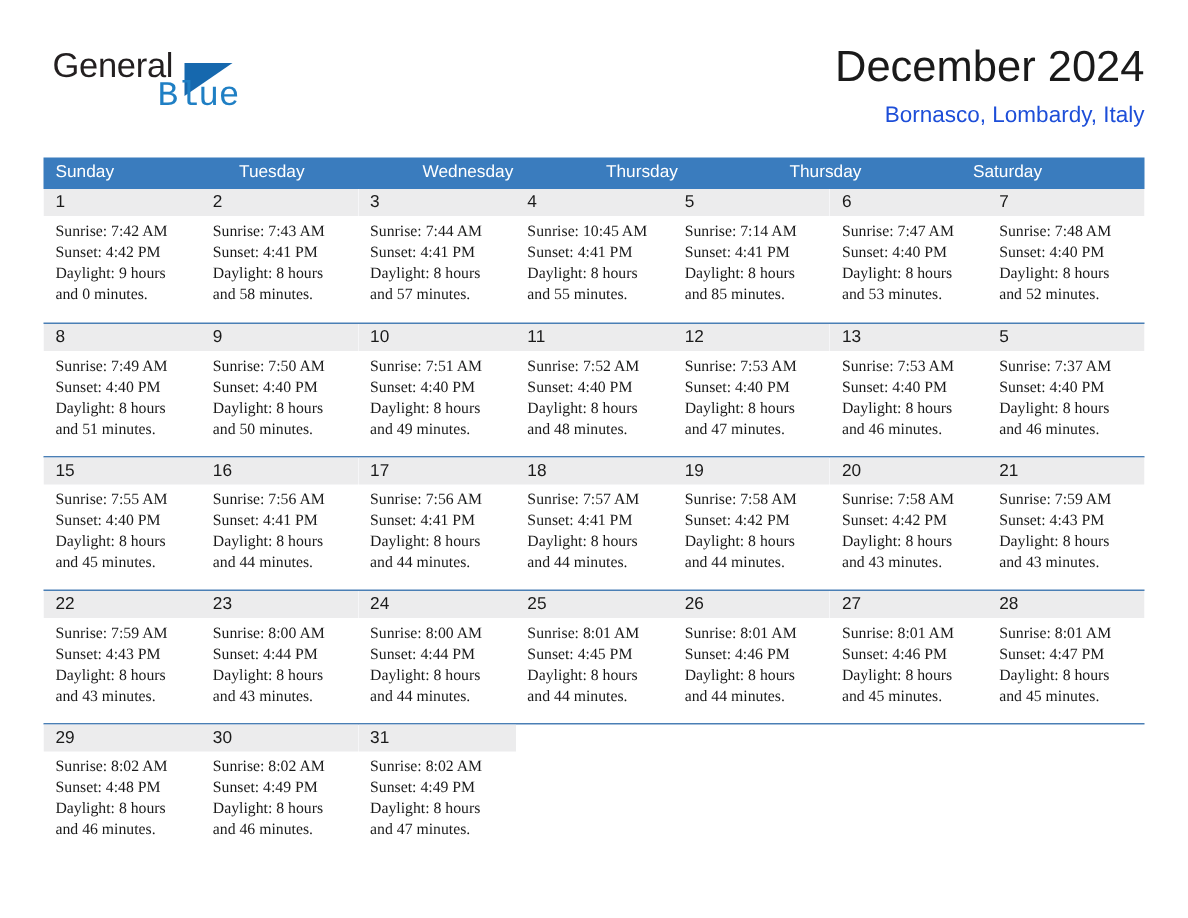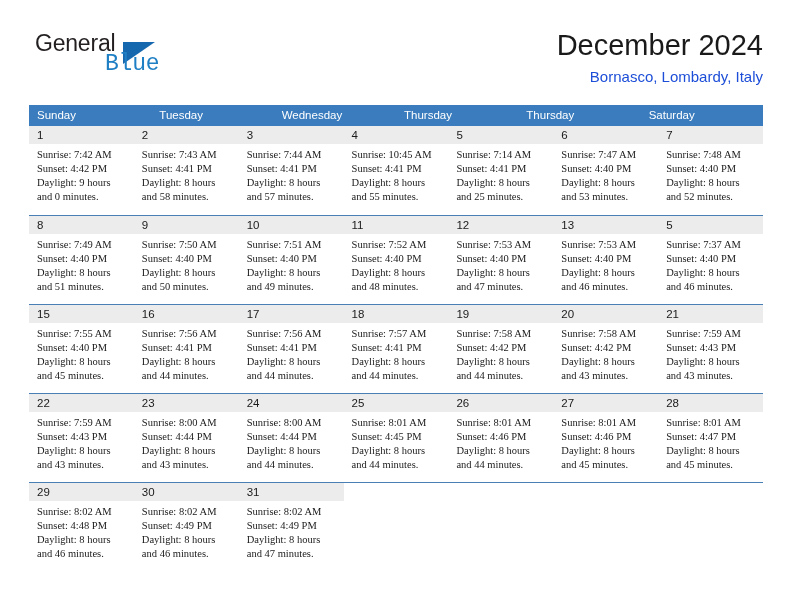--- a/index.html
+++ b/index.html
@@ -218,21 +218,21 @@
           <div>Daylight: 8 hours</div>
           <div>and 55 minutes.</div>
         </div>
       </div>
       <div class="day-cell">
         <div class="day-num-bar">5</div>
         <div class="day-info">
           <div>Sunrise: 7:14 AM</div>
           <div>Sunset: 4:41 PM</div>
           <div>Daylight: 8 hours</div>
-          <div>and 25 minutes.</div>
+          <div>and 85 minutes.</div>
         </div>
       </div>
       <div class="day-cell">
         <div class="day-num-bar">6</div>
         <div class="day-info">
           <div>Sunrise: 7:47 AM</div>
           <div>Sunset: 4:40 PM</div>
           <div>Daylight: 8 hours</div>
           <div>and 53 minutes.</div>
         </div>

